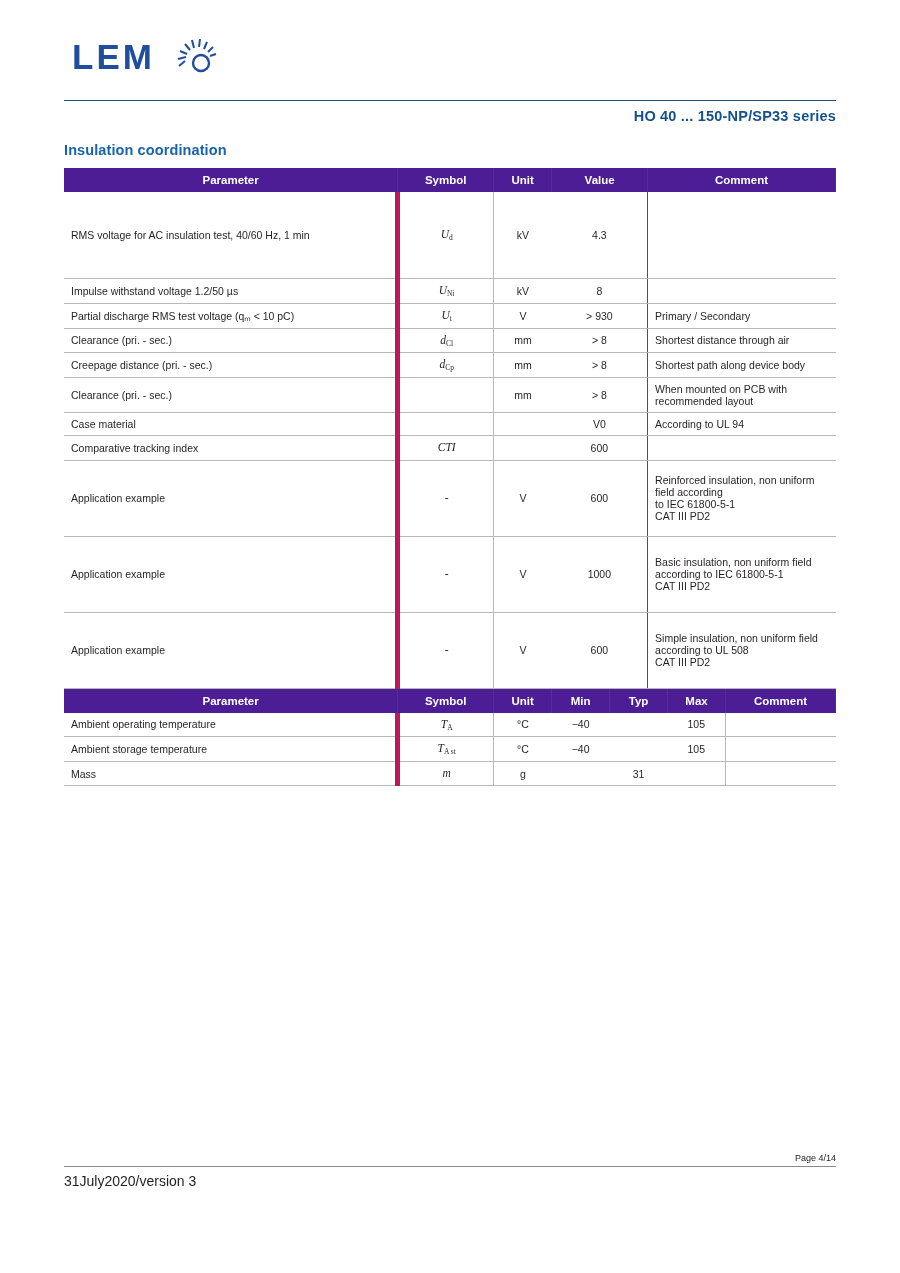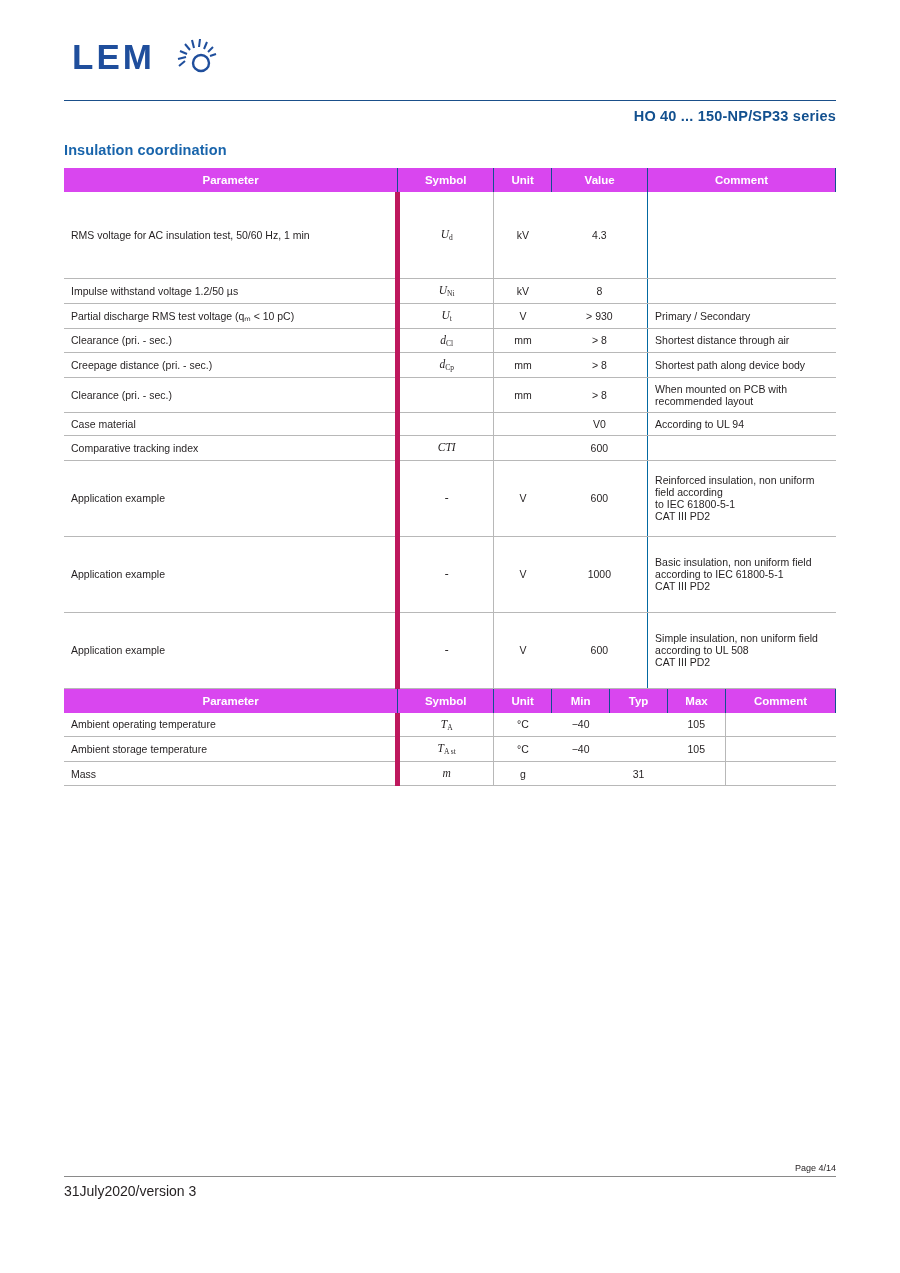--- a/index.html
+++ b/index.html
@@ -73,21 +73,21 @@
   }
   h2.section.second { margin-top: 26px; }
 
   
   table {
     width: 772px;
     border-collapse: collapse;
     font-size: 10.5px;
   }
   thead th {
-    background: #d946ef;
+    background: #4c1d95;
     color: #ffffff;
     font-size: 11.5px;
     font-weight: bold;
     padding: 6px 4px;
     text-align: center;
     border-right: 1px solid #12508f;
   }
   tbody td {
     border-bottom: 1px solid #b8b8b8;
     padding: 5px 7px;
@@ -120,21 +120,21 @@
   }
 
   
   .tall td { height: 76px; }
 
   
   .footer {
     position: absolute;
     left: 64px;
     right: 64px;
-    bottom: 74px;
+    bottom: 84px;
   }
   .page-num {
     text-align: right;
     font-size: 9px;
     color: #231f20;
     padding-bottom: 3px;
   }
   .footer-rule {
     border-top: 1px solid #8a8a8a;
   }
@@ -188,21 +188,21 @@
       <tr>
         <th>Parameter</th>
         <th>Symbol</th>
         <th>Unit</th>
         <th>Value</th>
         <th>Comment</th>
       </tr>
     </thead>
     <tbody>
       <tr class="tall">
-        <td class="c-param">RMS voltage for AC insulation test, 50/60 Hz, 1 min</td>
+        <td class="c-param">RMS voltage for AC insulation test, 40/60 Hz, 1 min</td>
         <td class="sym"><span>U</span><sub>d</sub></td>
         <td class="unit">kV</td>
         <td class="value">4.3</td>
         <td class="comment"></td>
       </tr>
       <tr>
         <td class="c-param">Impulse withstand voltage 1.2/50 µs</td>
         <td class="sym"><span>U</span><sub>Ni</sub></td>
         <td class="unit">kV</td>
         <td class="value">8</td>

